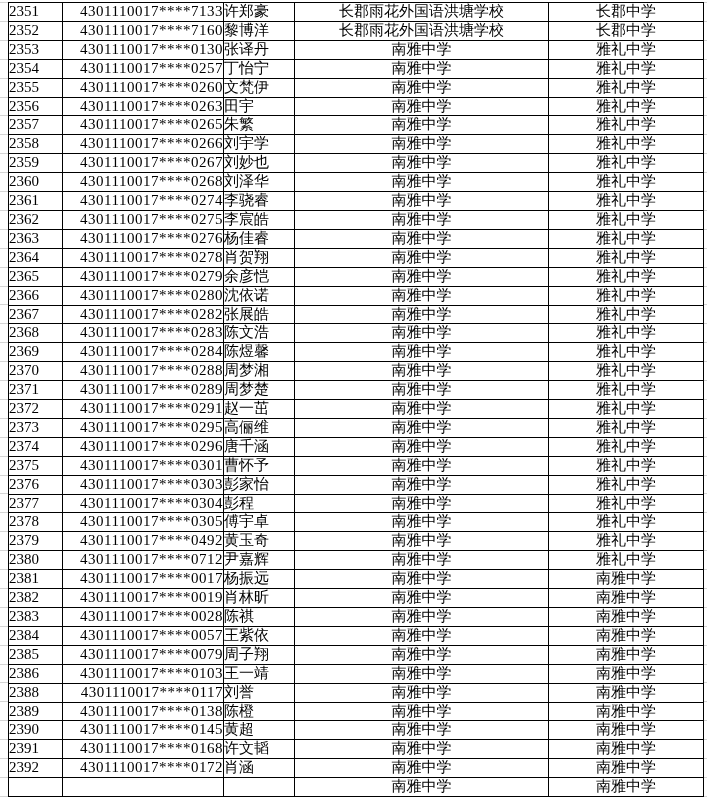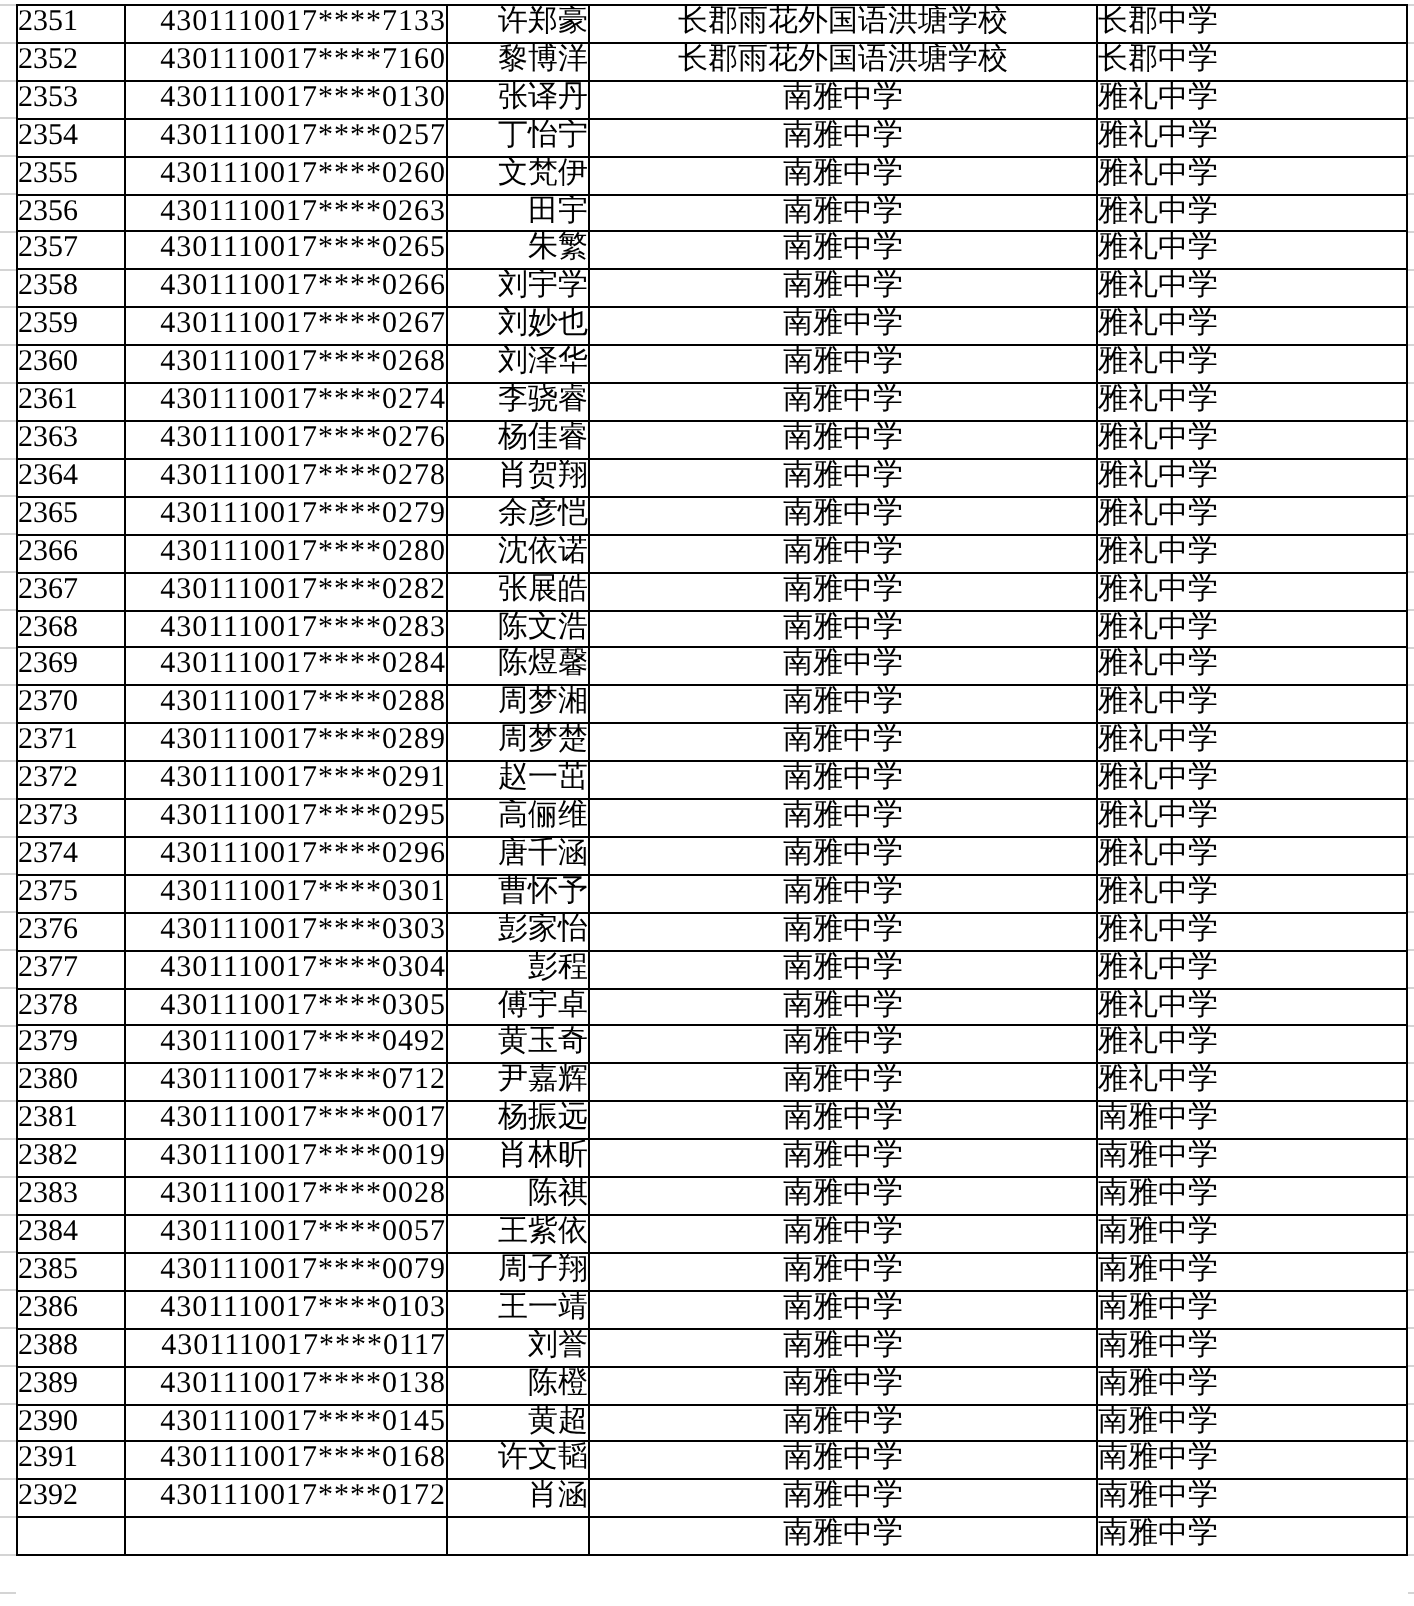--- a/index.html
+++ b/index.html
@@ -40,23 +40,23 @@
     height: 17.9px;
     padding: 0;
     font-size: 15px;
     line-height: 17.9px;
     color: #000000;
     white-space: nowrap;
     overflow: hidden;
   }
   td.col-no      { text-align: left; }
   td.col-id      { text-align: right; letter-spacing: 0.5px; }
-  td.col-name    { text-align: right; }
+  td.col-name    { text-align: left; }
   td.col-school  { text-align: center; padding-left: 3px; }
-  td.col-admit   { text-align: left; padding-left: 3px; }
+  td.col-admit   { text-align: center; padding-left: 3px; }
 </style>
 </head>
 <body>
 
 <div class="gridline-strip strip-left"></div>
 
 <div class="gridline-strip strip-right"></div>
 
 <table class="student-table">
   <colgroup>
@@ -139,20 +139,27 @@
     <td class="col-admit">雅礼中学</td>
   </tr>
       <tr>
     <td class="col-no">2361</td>
     <td class="col-id">4301110017****0274</td>
     <td class="col-name">李骁睿</td>
     <td class="col-school">南雅中学</td>
     <td class="col-admit">雅礼中学</td>
   </tr>
       <tr>
+    <td class="col-no">2362</td>
+    <td class="col-id">4301110017****0275</td>
+    <td class="col-name">李宸皓</td>
+    <td class="col-school">南雅中学</td>
+    <td class="col-admit">雅礼中学</td>
+  </tr>
+      <tr>
     <td class="col-no">2363</td>
     <td class="col-id">4301110017****0276</td>
     <td class="col-name">杨佳睿</td>
     <td class="col-school">南雅中学</td>
     <td class="col-admit">雅礼中学</td>
   </tr>
       <tr>
     <td class="col-no">2364</td>
     <td class="col-id">4301110017****0278</td>
     <td class="col-name">肖贺翔</td>

